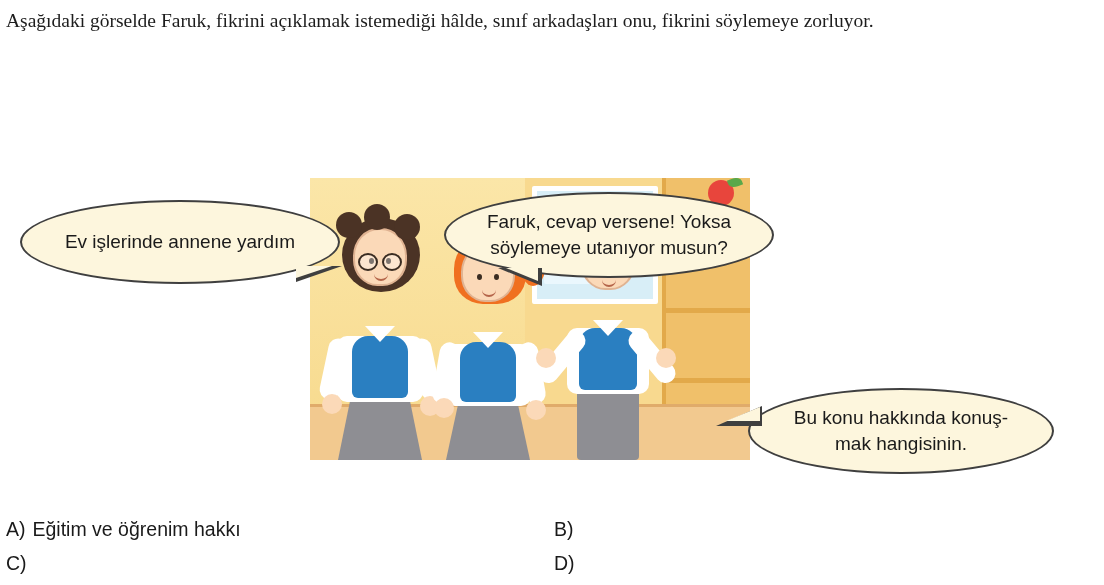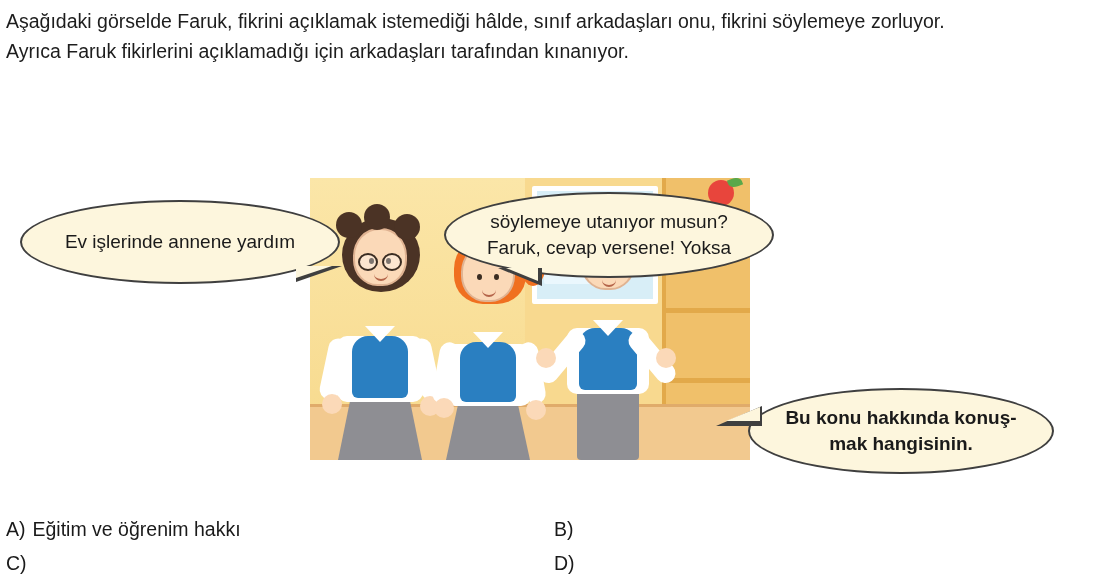--- a/index.html
+++ b/index.html
@@ -25,21 +25,21 @@
   
   .intro {
     position: absolute;
     left: 6px;
     top: 6px;
     width: 1090px;
     font-size: 19.5px;
     line-height: 30px;
     color: #1d1d1d;
   }
-  .intro div { white-space: nowrap; }
+  .intro div { white-space: nowrap; font-family: Liberation Serif, serif; }
 
   
   .illustration {
     position: absolute;
     left: 0px;
     top: 96px;
     width: 1104px;
     height: 370px;
   }
 
@@ -192,21 +192,21 @@
     line-height: 26px;
     color: #1a1a1a;
     box-sizing: border-box;
     padding: 8px 18px;
   }
   .balloon .txt { width: 100%; }
   .balloon .line { display: block; white-space: nowrap; }
 
   #balloon1 { left: 20px;  top: 104px; width: 320px; height: 84px; }
   #balloon2 { left: 444px; top: 96px;  width: 330px; height: 86px; }
-  #balloon3 { left: 748px; top: 292px; width: 306px; height: 86px; font-weight: bold; }
+  #balloon3 { left: 748px; top: 292px; width: 306px; height: 86px; }
 
   .tail { position: absolute; }
 
   
   #tail1 { left: 296px; top: 170px; width: 46px; height: 36px; }
   #tail1 .outer {
     position: absolute; left: 0; top: 0; width: 0; height: 0;
     border-left: 0 solid transparent;
     border-top: 16px solid #3f3f3f;
     border-right: 46px solid transparent;
@@ -270,21 +270,20 @@
   .opt-a, .opt-c { width: 548px; }
   .opt .letter { margin-right: 7px; }
 </style>
 </head>
 <body>
 
 <div class="page">
 
   <div class="intro">
     <div>Aşağıdaki görselde Faruk, fikrini açıklamak istemediği hâlde, sınıf arkadaşları onu, fikrini söylemeye zorluyor.</div>
-    <div>Ayrıca Faruk fikirlerini açıklamadığı için arkadaşları tarafından kınanıyor.</div>
   </div>
 
   <div class="illustration">
 
     <div class="scene">
       <div class="wall-left"></div>
       <div class="wall-right"></div>
 
       <div class="board"></div>
       <div class="board-inner1"></div>
@@ -364,22 +363,22 @@
         <span class="line">Ev işlerinde annene yardım</span>
       </span>
     </div>
     <div class="tail" id="tail1">
       <span class="outer"></span>
         <span class="inner"></span>
     </div>
 
     <div class="balloon" id="balloon2">
       <span class="txt">
+        <span class="line">Faruk, cevap versene! Yoksa</span>
         <span class="line">söylemeye utanıyor musun?</span>
-        <span class="line">Faruk, cevap versene! Yoksa</span>
       </span>
     </div>
     <div class="tail" id="tail2">
       <span class="outer"></span>
         <span class="inner"></span>
     </div>
 
     <div class="balloon" id="balloon3">
       <span class="txt">
         <span class="line">Bu konu hakkında konuş-</span>

